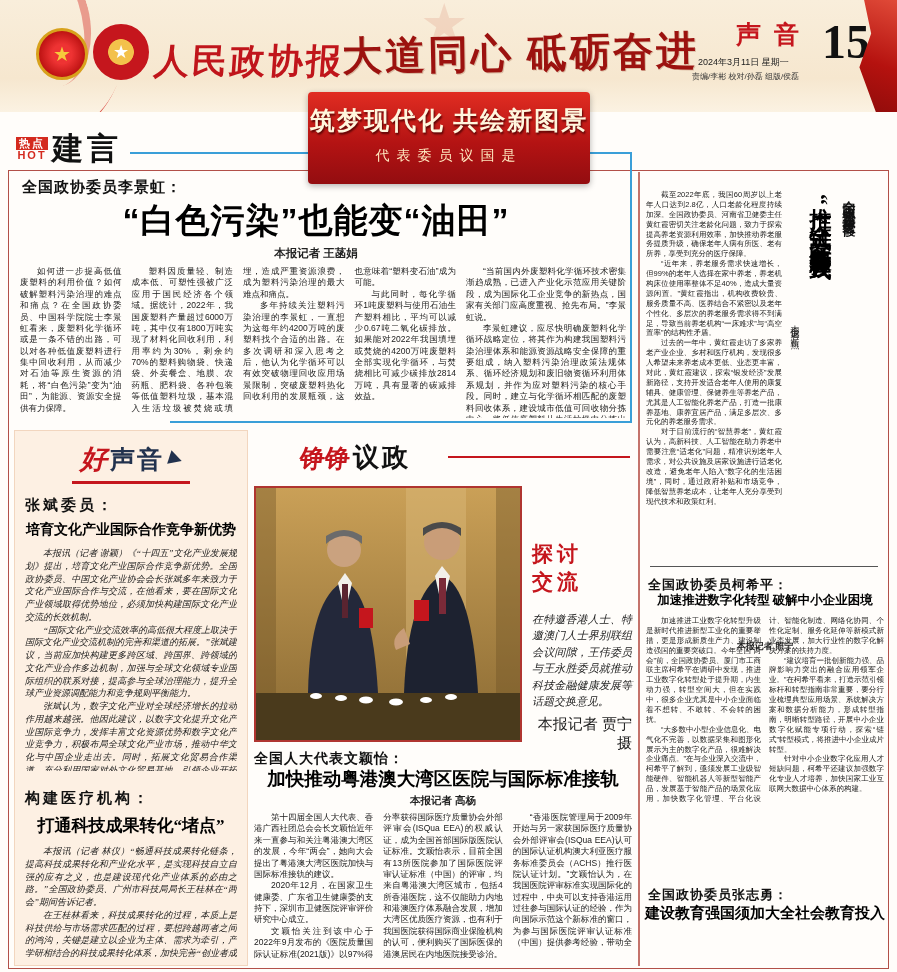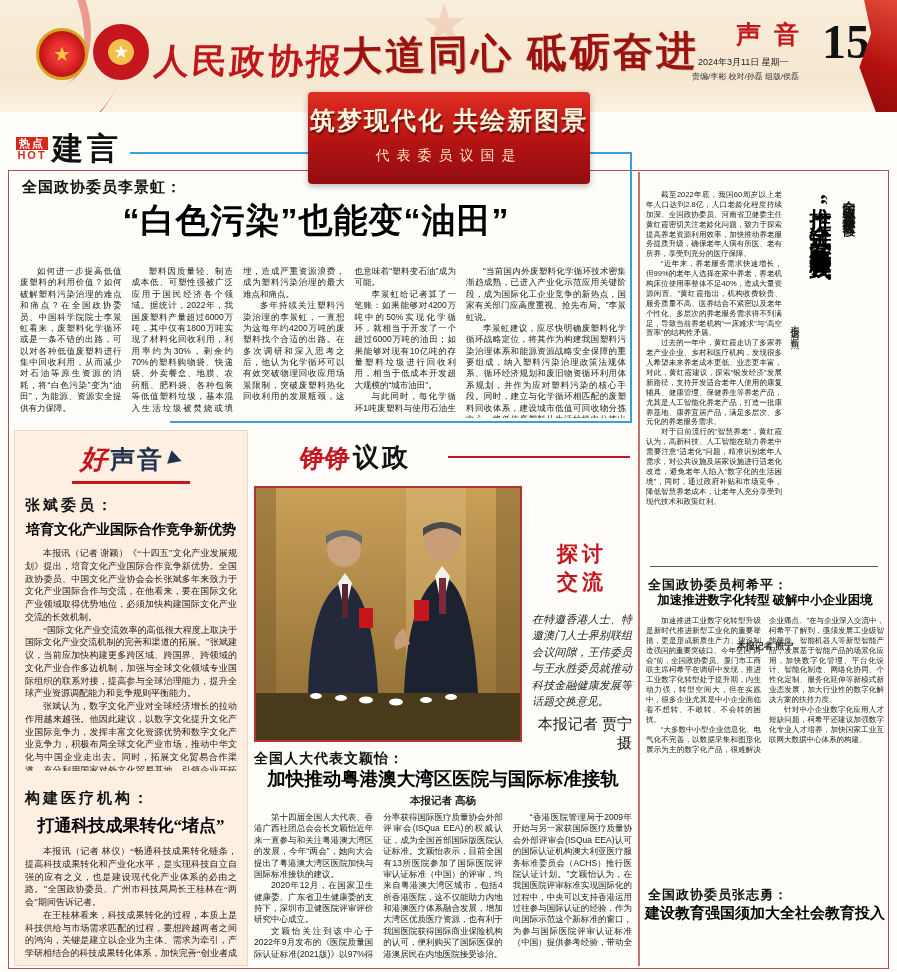--- a/index.html
+++ b/index.html
@@ -64,29 +64,29 @@
   .voice-badge .hao{font-size:27px;font-weight:900;color:#c5161d;font-family:"Liberation Serif","DejaVu Serif",serif;font-style:italic;}
   .voice-badge .sheng{font-size:25px;font-weight:900;color:#22324e;letter-spacing:2px;}
   .megaphone{width:0;height:0;border-top:7px solid transparent;border-bottom:7px solid transparent;border-left:13px solid #22324e;
         transform:rotate(18deg);margin-left:2px;}
   .v-kicker{font-size:15px;font-weight:bold;color:#111;letter-spacing:3px;margin-top:12px;
         font-family:"Liberation Serif","DejaVu Serif",serif;}
   .v-headline{font-size:14px;font-weight:900;color:#000;margin-top:6px;text-align:center;letter-spacing:0;
         font-family:"Liberation Serif","DejaVu Serif",serif;}
   .v-headline.big{font-size:17px;}
   .v-body{font-size:9px;line-height:1.42;margin-top:8px;color:#1a1a1a;
-        font-family:"Liberation Serif","DejaVu Serif",serif;overflow:hidden;}
+        font-family:"Liberation Serif","DejaVu Serif",serif;font-style:italic;overflow:hidden;}
 
   
   .discuss-badge{left:300px;top:440px;display:flex;align-items:flex-end;gap:3px;}
   .discuss-badge .pre{font-size:25px;font-weight:900;color:#c5161d;font-family:"Liberation Serif","DejaVu Serif",serif;transform:skewX(-6deg);}
   .discuss-badge .main{font-size:26px;font-weight:900;color:#111;letter-spacing:3px;}
   .photo-frame{left:254px;top:486px;width:268px;height:256px;border:2px solid #b03530;box-sizing:border-box;background:#9a7a42;}
   .caption-col{left:532px;top:492px;width:100px;height:250px;display:flex;flex-direction:column;}
-  .caption-title{margin-top:48px;text-align:center;font-size:21px;font-weight:900;color:#c5161d;line-height:1.35;
+  .caption-title{margin-top:48px;text-align:left;font-size:21px;font-weight:900;color:#c5161d;line-height:1.35;
         font-family:"Liberation Serif","DejaVu Serif",serif;letter-spacing:4px;}
   .caption-text{margin-top:14px;font-size:11px;line-height:1.5;color:#222;text-align:justify;
         font-family:Liberation Sans, sans-serif;font-style:italic;}
   .caption-credit{margin-top:5px;font-size:15px;color:#222;text-align:right;}
 
   
   .h2-serif{font-weight:900;color:#000;text-align:center;font-family:"Liberation Serif","DejaVu Serif",serif;}
 
   
   .huang-wrap{left:646px;top:190px;width:238px;height:388px;display:flex;gap:6px;}
@@ -126,25 +126,25 @@
 
   <div class="abs hot-badge">
     <div class="stack">
       <span class="t1">热点</span>
       <span class="t2">HOT</span>
     </div>
     <span class="main">建言</span>
   </div>
   <div class="abs kicker" style="left:22px;top:178px;">全国政协委员李景虹：</div>
   <div class="abs h1-sans" style="left:22px;top:198px;width:588px;">“白色污染”也能变“油田”</div>
+  <div class="abs byline" style="left:22px;top:246px;width:588px;font-size:11.5px;">本报记者 王菡娟</div>
   <div class="abs body-sm justify paras" style="left:20px;top:266px;width:436px;height:152px;column-count:4;column-gap:10px;">
       <p>如何进一步提高低值废塑料的利用价值？如何破解塑料污染治理的难点和痛点？在全国政协委员、中国科学院院士李景虹看来，废塑料化学循环或是一条不错的出路，可以对各种低值废塑料进行集中回收利用，从而减少对石油等原生资源的消耗，将“白色污染”变为“油田”，为能源、资源安全提供有力保障。</p>
       <p>塑料因质量轻、制造成本低、可塑性强被广泛应用于国民经济各个领域。据统计，2022年，我国废塑料产量超过6000万吨，其中仅有1800万吨实现了材料化回收利用，利用率约为30%，剩余约70%的塑料购物袋、快递袋、外卖餐盒、地膜、农药瓶、肥料袋、各种包装等低值塑料垃圾，基本混入生活垃圾被焚烧或填埋，造成严重资源浪费，成为塑料污染治理的最大难点和痛点。</p>
       <p>多年持续关注塑料污染治理的李景虹，一直想为这每年约4200万吨的废塑料找个合适的出路。在多次调研和深入思考之后，他认为化学循环可以有效突破物理回收应用场景限制，突破废塑料热化回收利用的发展瓶颈，这也意味着“塑料变石油”成为可能。</p>
-      <p>李景虹给记者算了一笔账：如果能够对4200万吨中的50%实现化学循环，就相当于开发了一个超过6000万吨的油田；如果能够对现有10亿吨的存量塑料垃圾进行回收利用，相当于低成本开发超大规模的“城市油田”。</p>
       <p>与此同时，每化学循环1吨废塑料与使用石油生产塑料相比，平均可以减少0.67吨二氧化碳排放。如果能对2022年我国填埋或焚烧的4200万吨废塑料全部实现化学循环，与焚烧相比可减少碳排放2814万吨，具有显著的碳减排效益。</p>
     </div>
   <div class="abs body-sm justify paras" style="left:466px;top:266px;width:160px;height:152px;">
       <p>“当前国内外废塑料化学循环技术密集渐趋成熟，已进入产业化示范应用关键阶段，成为国际化工企业竞争的新热点，国家有关部门应高度重视、抢先布局。”李景虹说。</p>
       <p>李景虹建议，应尽快明确废塑料化学循环战略定位，将其作为构建我国塑料污染治理体系和能源资源战略安全保障的重要组成，纳入塑料污染治理政策法规体系、循环经济规划和废旧物资循环利用体系规划，并作为应对塑料污染的核心手段。同时，建立与化学循环相匹配的废塑料回收体系，建设城市低值可回收物分拣中心，将低值废塑料从生活垃圾中分拣出来，并交由化学循环企业加以利用。</p>
     </div>
 
   <div class="abs voice-strip">
     <div class="voice-badge">
       <span class="hao">好</span>
@@ -243,20 +243,21 @@
   </div>
 
   <div class="abs rule-dark" style="left:650px;top:566px;width:228px;"></div>
 
   <div class="abs kicker" style="left:648px;top:576px;font-size:13px;">全国政协委员柯希平：</div>
   <div class="abs h2-serif" style="left:644px;top:592px;width:242px;font-size:12.5px;">加速推进数字化转型 破解中小企业困境</div>
   <div class="abs byline" style="left:644px;top:640px;width:242px;font-size:9px;">本报记者 照宁</div>
   <div class="abs body-xs justify paras" style="left:646px;top:616px;width:238px;height:246px;column-count:2;column-gap:8px;">
       <p>加速推进工业数字化转型升级是新时代推进新型工业化的重要举措，更是形成新质生产力、建设制造强国的重要突破口。今年全国“两会”前，全国政协委员、厦门市工商联主席柯希平在调研中发现，推进工业数字化转型处于提升期，内生动力强，转型空间大，但在实践中，很多企业尤其是中小企业面临着不想转、不敢转、不会转的困扰。</p>
       <p>“大多数中小型企业信息化、电气化不完善，以数据采集和图形化展示为主的数字化产品，很难解决企业痛点。”在与企业深入交流中，柯希平了解到，亟须发展工业级智能硬件、智能机器人等新型智能产品，发展基于智能产品的场景化应用，加快数字化管理、平台化设计、智能化制造、网络化协同、个性化定制、服务化延伸等新模式新业态发展，加大行业性的数字化解决方案的扶持力度。</p>
+      <p>“建议培育一批创新能力强、品牌影响力突出的融合应用领军企业。”在柯希平看来，打造示范引领标杆和转型指南非常重要，要分行业梳理典型应用场景、系统解决方案和数据分析能力，形成转型指南，明晰转型路径，开展中小企业数字化赋能专项行动，探索“链式”转型模式，将推进中小企业成片转型。</p>
       <p>针对中小企业数字化应用人才短缺问题，柯希平还建议加强数字化专业人才培养，加快国家工业互联网大数据中心体系的构建。</p>
     </div>
 
   <div class="abs kicker" style="left:648px;top:886px;font-size:13px;">全国政协委员张志勇：</div>
   <div class="abs h2-serif" style="left:644px;top:904px;width:242px;font-size:15px;">建设教育强国须加大全社会教育投入</div>
 
   <div class="abs banner">
     <div class="banner-title">筑梦现代化 共绘新图景</div>
     <div class="banner-sub">代表委员议国是</div>
   </div>

